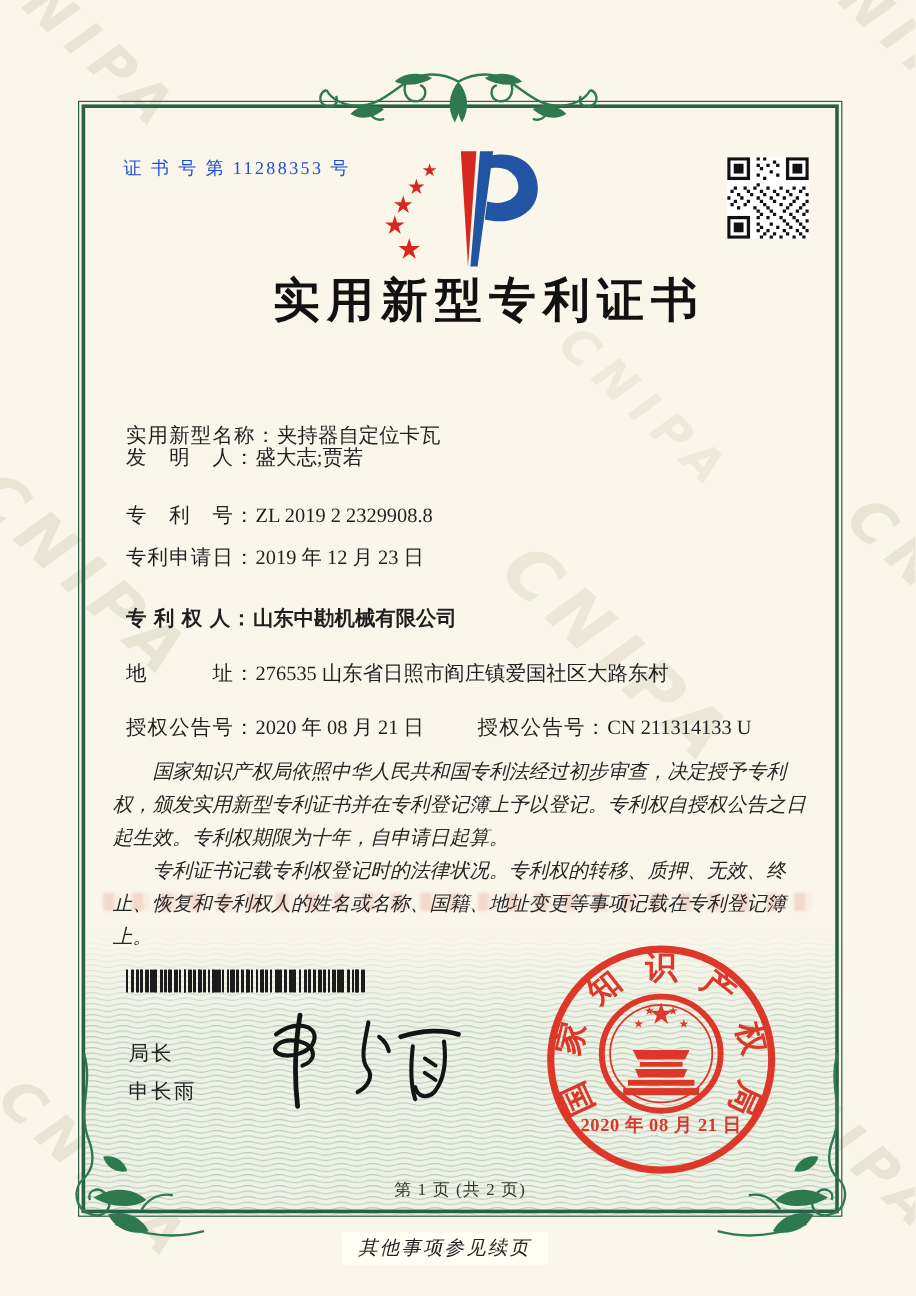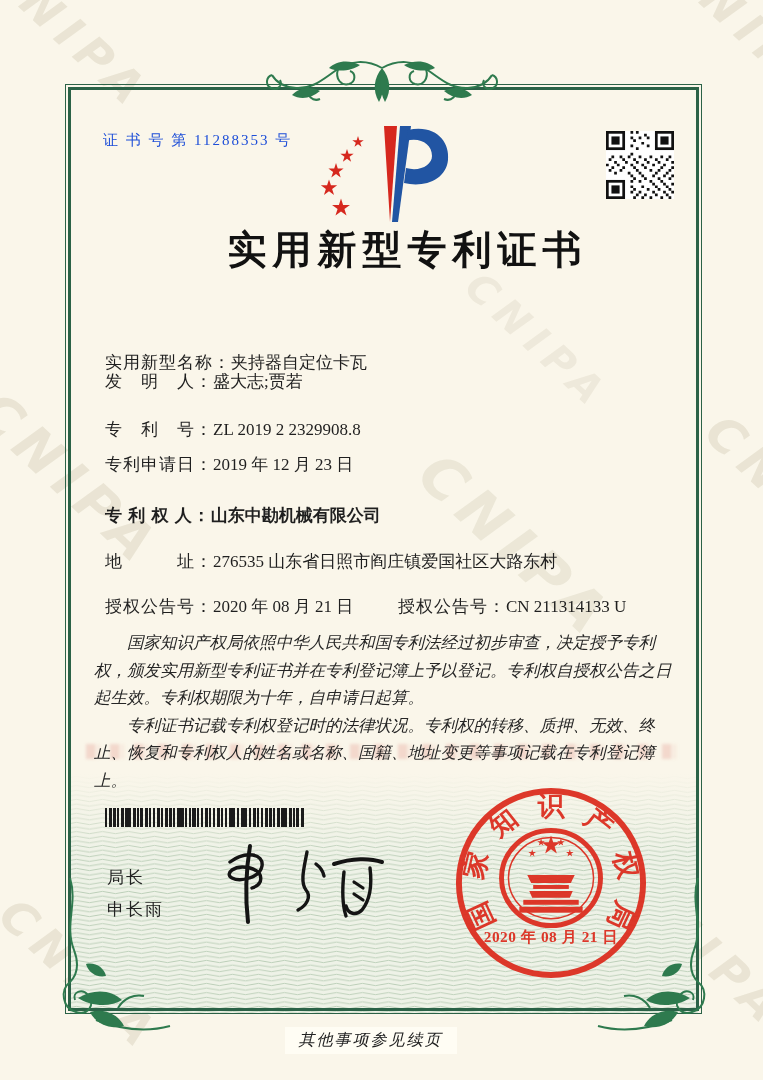--- a/index.html
+++ b/index.html
@@ -239,17 +239,18 @@
       <path transform="translate(119,70) scale(4)" d="M0,-1 L0.224,-0.309 0.951,-0.309 0.363,0.118 0.588,0.809 0,0.382 -0.588,0.809 -0.363,0.118 -0.951,-0.309 -0.224,-0.309 z"></path>
       <path d="M76,92 h48 l-4,8 h-40 z"></path>
       <rect x="82" y="102" width="36" height="4"></rect>
       <path d="M78,108 h44 l-3,7 h-38 z"></path>
       <rect x="72" y="117" width="56" height="5"></rect>
       <rect x="68" y="124" width="64" height="6"></rect>
     </g>
     <text x="100" y="160" text-anchor="middle" font-size="15.5" font-weight="700" fill="#dc2a1c" letter-spacing="0.5" font-family="Liberation Serif, serif">2020 年 08 月 21 日</text>
   </svg>
 
+  <div class="pageinfo">第 1 页 (共 2 页)</div>
   <div class="contnote">
     <span>其他事项参见续页</span>
   </div>
 
 </div>
 
 </body></html>

